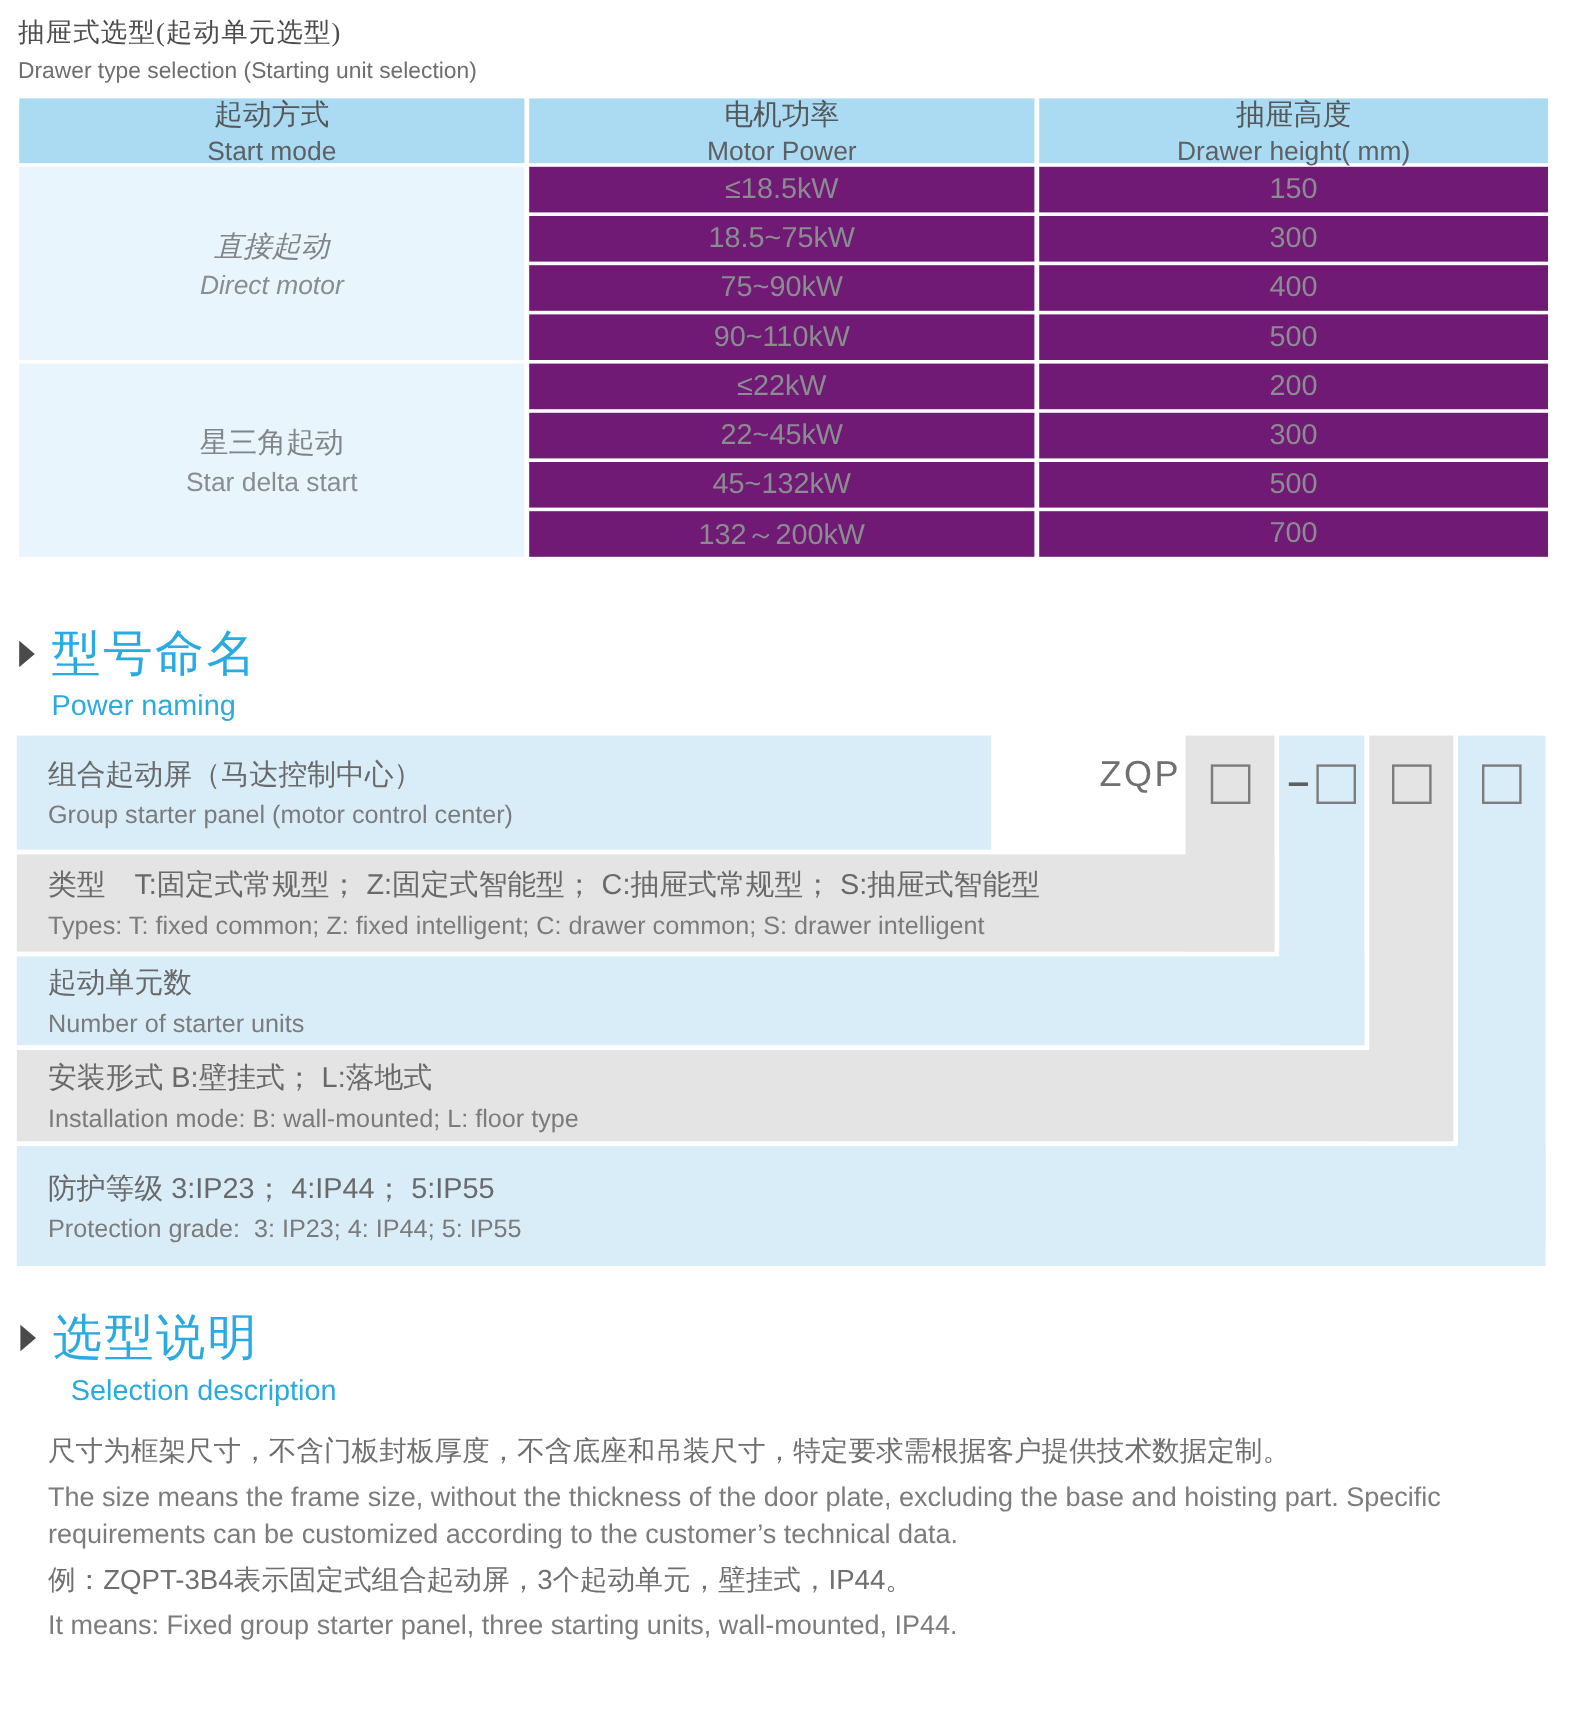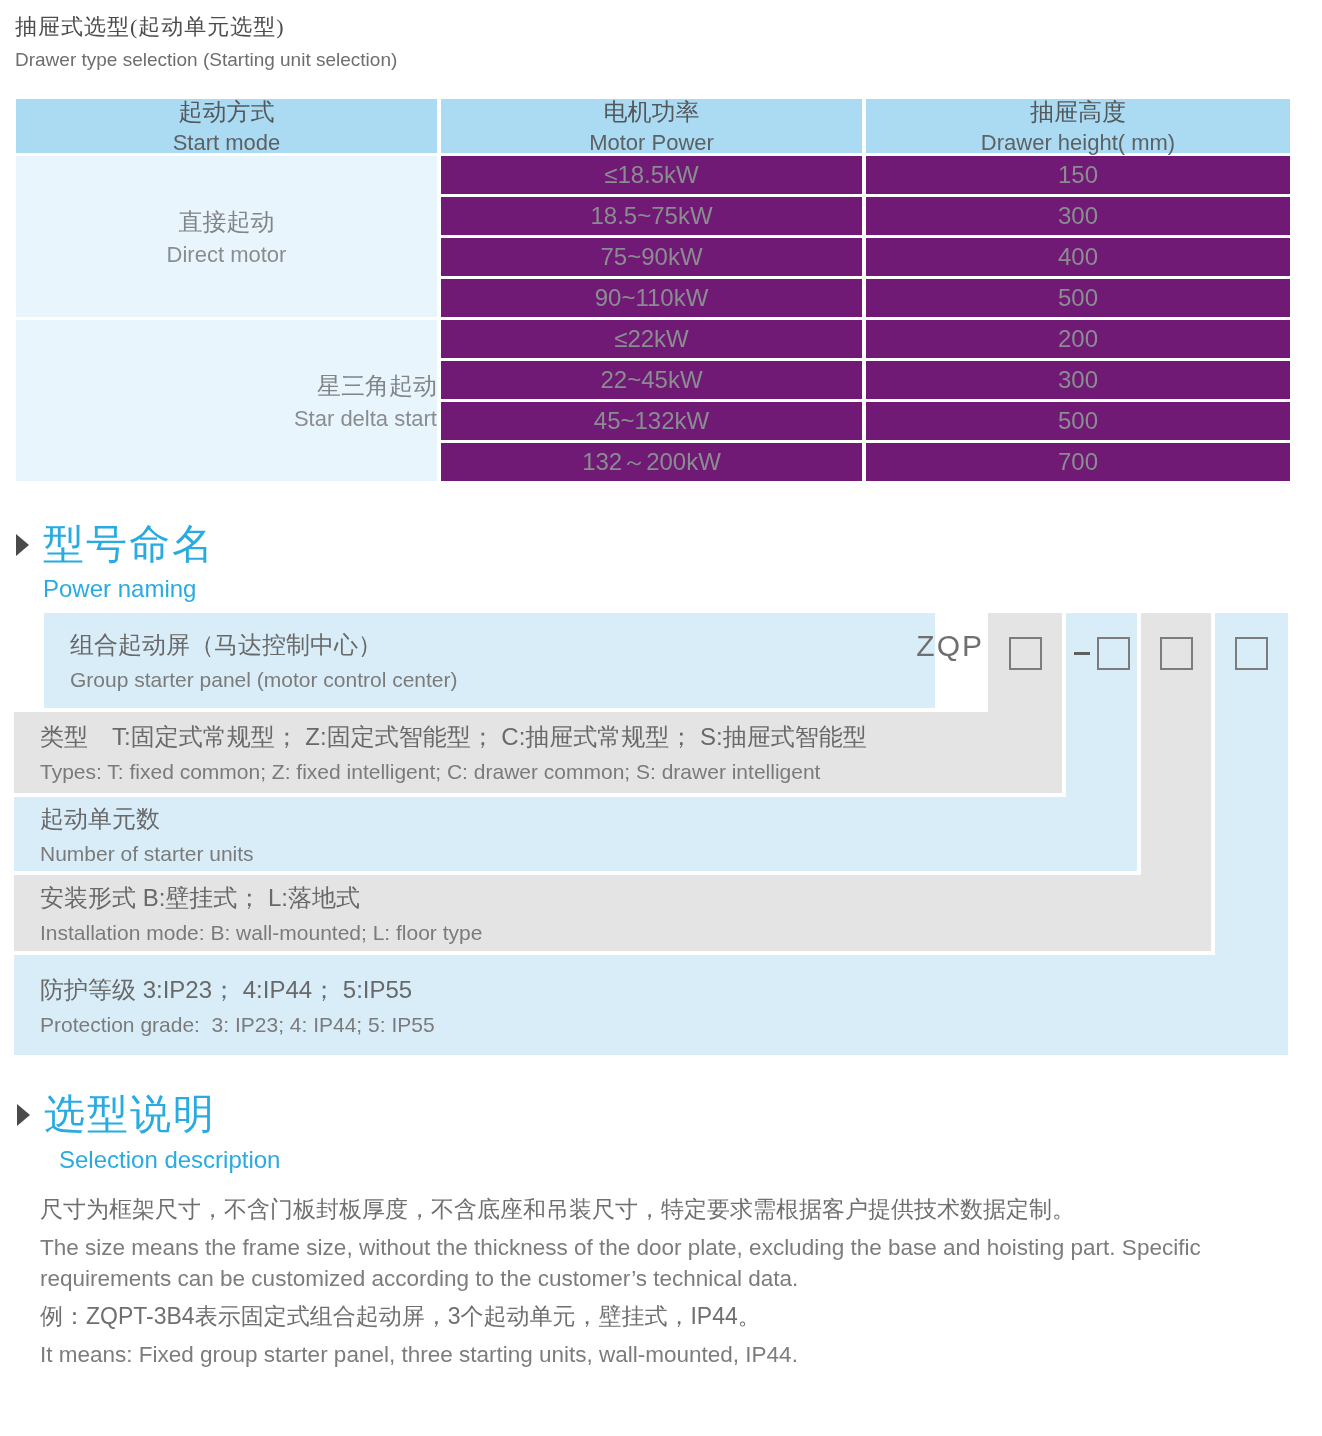--- a/index.html
+++ b/index.html
@@ -10,21 +10,21 @@
   }
   .pre{white-space:pre-wrap;}
 
   
   .title-block{position:absolute;left:15px;top:12px;}
   .h1cn{font-size:22px;color:#4c4c4c;letter-spacing:1px;font-family:Liberation Serif, serif;}
   .h1en{font-size:19px;color:#6e6e6e;margin-top:7px;}
 
   
   .sel-table{
-    position:absolute;left:16px;top:99px;
+    position:absolute;left:16px;top:82px;
     display:grid;
     grid-template-columns:421px 421px 424px;
     grid-template-rows:54px repeat(8,38px);
     column-gap:4px;row-gap:3px;
   }
   .th{
     background:#abdbf2;display:flex;flex-direction:column;
     align-items:center;justify-content:center;gap:2px;
   }
   .th .cn{font-size:24px;color:#54585b;}
@@ -32,22 +32,22 @@
   .cell{
     background:#701a75;display:flex;align-items:center;justify-content:center;
     font-size:24px;color:#8a8d90;
   }
   .mode-cell{
     background:#e9f5fc;display:flex;flex-direction:column;
     align-items:center;justify-content:center;gap:4px;grid-column:1;
   }
   .mode-cell .cn{font-size:24px;color:#828588;}
   .mode-cell .en{font-size:22px;color:#8a8d90;}
-  .mode-direct{grid-row:2 / span 4;}
-  .mode-star{grid-row:6 / span 4;align-items:flex-end;}
+  .mode-direct{grid-row:2 / span 4;font-style:italic;}
+  .mode-star{grid-row:6 / span 4;}
 
   
   .sec{position:absolute;}
   .sec-line{display:flex;align-items:center;}
   .tri{
     width:0;height:0;display:inline-block;
     border-left:13px solid #4a4a4a;
     border-top:11px solid transparent;
     border-bottom:11px solid transparent;
     margin-right:14px;
@@ -132,21 +132,21 @@
 <div class="sec" style="left:16px;top:524px;">
   <div class="sec-line">
     <span class="tri"></span>
     <span class="sec-cn">型号命名</span>
   </div>
   <div class="sec-en" style="margin:10px 0 0 27px;">Power naming</div>
 </div>
 
 <div class="diagram">
 
-  <div class="d-box d-row blue" style="left:0;top:0;width:891px;height:95px;margin-left:30px;">
+  <div class="d-box d-row blue" style="left:0;top:0;width:812px;height:95px;">
     <span class="d-cn pre">组合起动屏（马达控制中心）</span>
     <span class="d-en pre">Group starter panel (motor control center)</span>
   </div>
   <div class="d-box d-row gray" style="left:0;top:99px;width:1048px;height:81px;">
     <span class="d-cn pre">类型　T:固定式常规型； Z:固定式智能型； C:抽屉式常规型； S:抽屉式智能型</span>
     <span class="d-en pre">Types: T: fixed common; Z: fixed intelligent; C: drawer common; S: drawer intelligent</span>
   </div>
   <div class="d-box d-row blue" style="left:0;top:184px;width:1123px;height:74px;">
     <span class="d-cn pre">起动单元数</span>
     <span class="d-en pre">Number of starter units</span>

